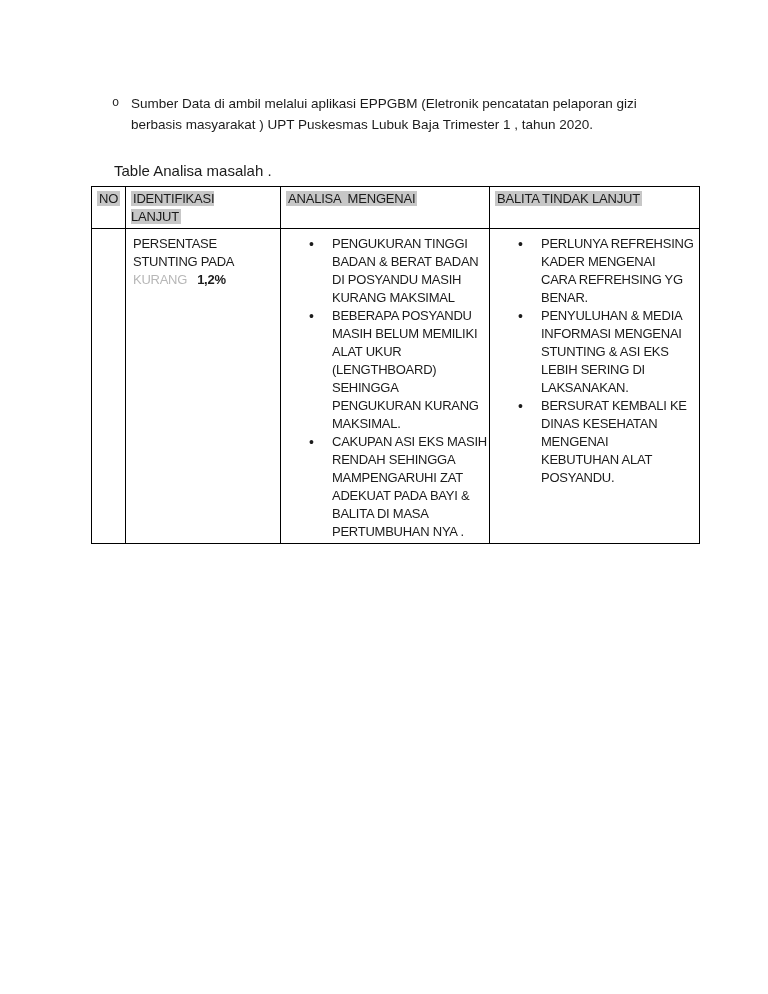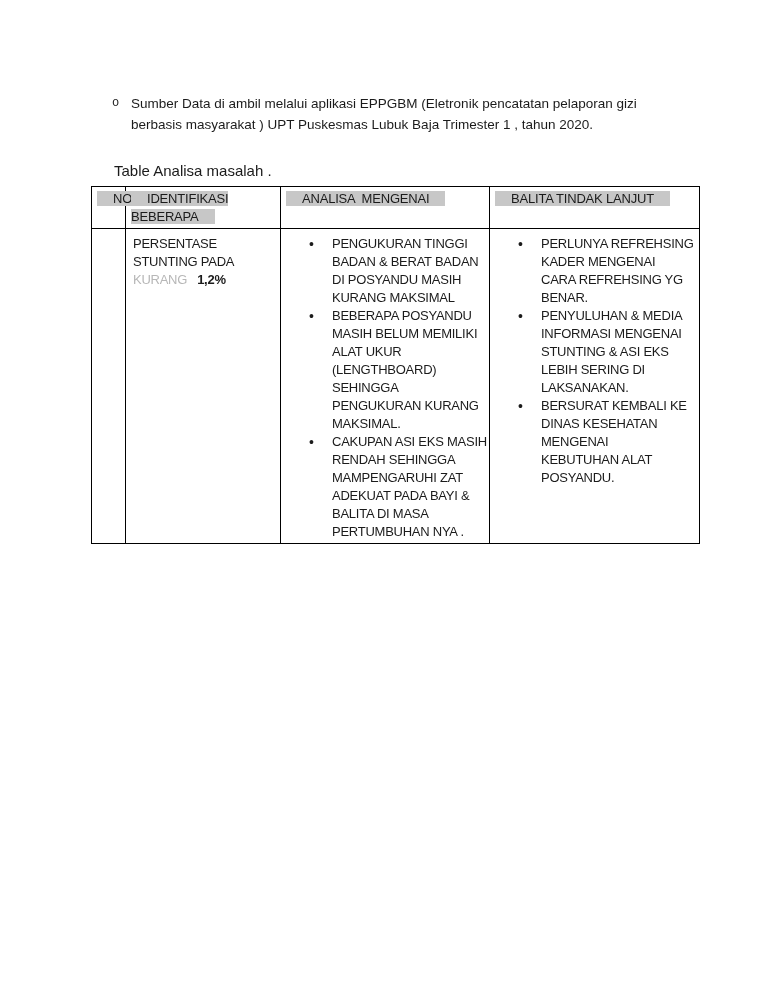--- a/index.html
+++ b/index.html
@@ -68,21 +68,21 @@
     line-height: 18px;
     letter-spacing: -0.2px;
   }
   .analysis th {
     height: 42px;
     padding: 3px 2px 0 5px;
   }
   .hl {
     background: var(--highlight);
     white-space: pre-wrap;
-    padding: 0 16px;
+    padding: 0 2px;
   }
   .analysis td {
     padding: 6px 0 2px 0;
     letter-spacing: -0.25px;
   }
   td.cell-ident {
     padding-left: 7px;
     padding-right: 4px;
   }
   .ident-prefix { white-space: pre-line; }
@@ -118,21 +118,21 @@
     <colgroup>
       <col style="width:34px">
       <col style="width:155px">
       <col style="width:209px">
       <col style="width:210px">
     </colgroup>
     <thead>
       <tr>
         <th><span class="hl">NO</span></th>
         <th><span class="hl">IDENTIFIKASI
-BEBERAPA</span></th>
+LANJUT</span></th>
         <th><span class="hl">ANALISA  MENGENAI</span></th>
         <th><span class="hl">BALITA TINDAK LANJUT</span></th>
       </tr>
     </thead>
     <tbody>
       <tr>
         <td class="cell-no"></td>
         <td class="cell-ident">
           <span class="ident-prefix">PERSENTASE
 STUNTING PADA

